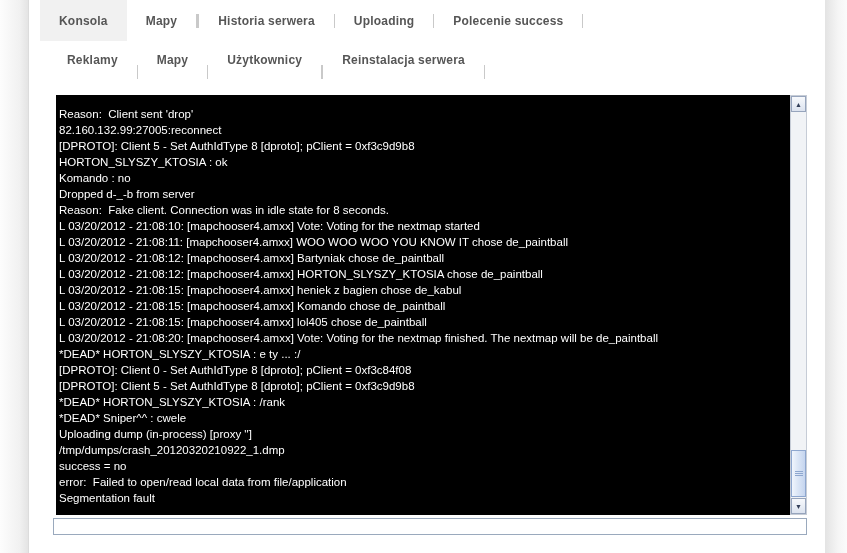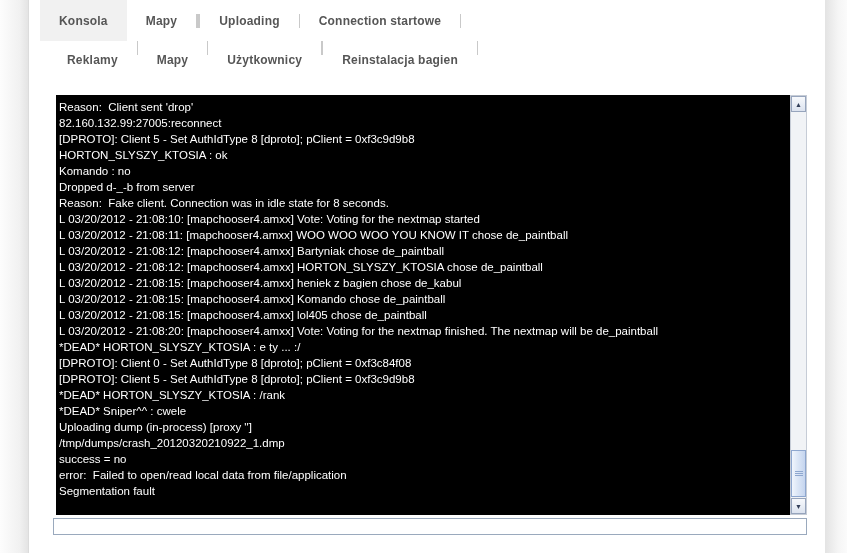--- a/index.html
+++ b/index.html
@@ -20,42 +20,42 @@
     position:absolute; right:0; top:0; width:22px; height:553px;
     background:linear-gradient(to right, #e3e3e3 0%, #f5f5f5 60%, #fbfbfb 100%);
   }
   
   .tabs-row1 {
     position:absolute; left:40px; top:0; height:41px;
     display:flex; align-items:center;
   }
   .tabs-row2 {
     position:absolute; left:48px; top:41px; height:38px;
-    display:flex; align-items:flex-start;
+    display:flex; align-items:flex-end;
   }
   .tab {
     height:100%;
     padding:1px 19px;
     display:flex; align-items:center;
     font-size:12px; font-weight:bold; color:#565656;
     letter-spacing:0.2px;
     cursor:pointer;
     white-space:nowrap;
   }
   .tab.active { background:#f1f1f1; }
   .sep {
     width:1px; height:14px; background:#c9c9c9;
     display:inline-block; flex:0 0 1px;
   }
   
   .console {
     position:absolute; left:56px; top:95px; width:734px; height:420px;
     background:#000000; color:#ffffff;
     font-size:11.5px; line-height:16px;
-    padding:4px 0 0 3px;
+    padding:11px 0 0 3px;
     overflow:hidden;
     white-space:pre;
   }
   .console-line { height:16px; white-space:pre; }
   
   .scrollbar {
     position:absolute; left:790px; top:95px; width:17px; height:420px;
     background:#f1f3f6;
     border:1px solid #c6ccd6;
   }
@@ -100,46 +100,49 @@
 <div class="tabs-row1">
     <div class="tab active">
       <span>Konsola</span>
     </div>
     <div class="tab">
       <span>Mapy</span>
     </div>
     <span class="sep"></span>
     <span class="sep"></span>
     <span class="sep"></span>
+    <div class="tab">
+      <span>Historia serwera</span>
+    </div>
     <span class="sep"></span>
     <div class="tab">
       <span>Uploading</span>
     </div>
     <span class="sep"></span>
     <div class="tab">
-      <span>Connection startowe</span>
+      <span>Polecenie success</span>
     </div>
     <span class="sep"></span>
   </div>
 <div class="tabs-row2">
     <div class="tab">
       <span>Reklamy</span>
     </div>
     <span class="sep"></span>
     <div class="tab">
       <span>Mapy</span>
     </div>
     <span class="sep"></span>
     <div class="tab">
       <span>Użytkownicy</span>
     </div>
     <span class="sep"></span>
     <span class="sep"></span>
     <div class="tab">
-      <span>Reinstalacja bagien</span>
+      <span>Reinstalacja serwera</span>
     </div>
     <span class="sep"></span>
   </div>
 
 <div class="console"><div class="console-line">Reason:  Client sent 'drop'</div><div class="console-line">82.160.132.99:27005:reconnect</div><div class="console-line">[DPROTO]: Client 5 - Set AuthIdType 8 [dproto]; pClient = 0xf3c9d9b8</div><div class="console-line">HORTON_SLYSZY_KTOSIA : ok</div><div class="console-line">Komando : no</div><div class="console-line">Dropped d-_-b from server</div><div class="console-line">Reason:  Fake client. Connection was in idle state for 8 seconds.</div><div class="console-line">L 03/20/2012 - 21:08:10: [mapchooser4.amxx] Vote: Voting for the nextmap started</div><div class="console-line">L 03/20/2012 - 21:08:11: [mapchooser4.amxx] WOO WOO WOO YOU KNOW IT chose de_paintball</div><div class="console-line">L 03/20/2012 - 21:08:12: [mapchooser4.amxx] Bartyniak chose de_paintball</div><div class="console-line">L 03/20/2012 - 21:08:12: [mapchooser4.amxx] HORTON_SLYSZY_KTOSIA chose de_paintball</div><div class="console-line">L 03/20/2012 - 21:08:15: [mapchooser4.amxx] heniek z bagien chose de_kabul</div><div class="console-line">L 03/20/2012 - 21:08:15: [mapchooser4.amxx] Komando chose de_paintball</div><div class="console-line">L 03/20/2012 - 21:08:15: [mapchooser4.amxx] lol405 chose de_paintball</div><div class="console-line">L 03/20/2012 - 21:08:20: [mapchooser4.amxx] Vote: Voting for the nextmap finished. The nextmap will be de_paintball</div><div class="console-line">*DEAD* HORTON_SLYSZY_KTOSIA : e ty ... :/</div><div class="console-line">[DPROTO]: Client 0 - Set AuthIdType 8 [dproto]; pClient = 0xf3c84f08</div><div class="console-line">[DPROTO]: Client 5 - Set AuthIdType 8 [dproto]; pClient = 0xf3c9d9b8</div><div class="console-line">*DEAD* HORTON_SLYSZY_KTOSIA : /rank</div><div class="console-line">*DEAD* Sniper^^ : cwele</div><div class="console-line">Uploading dump (in-process) [proxy '']</div><div class="console-line">/tmp/dumps/crash_20120320210922_1.dmp</div><div class="console-line">success = no</div><div class="console-line">error:  Failed to open/read local data from file/application</div><div class="console-line">Segmentation fault</div></div>
 
 <div class="scrollbar">
   <div class="sb-btn sb-up">
     <span>▲</span>
   </div>

